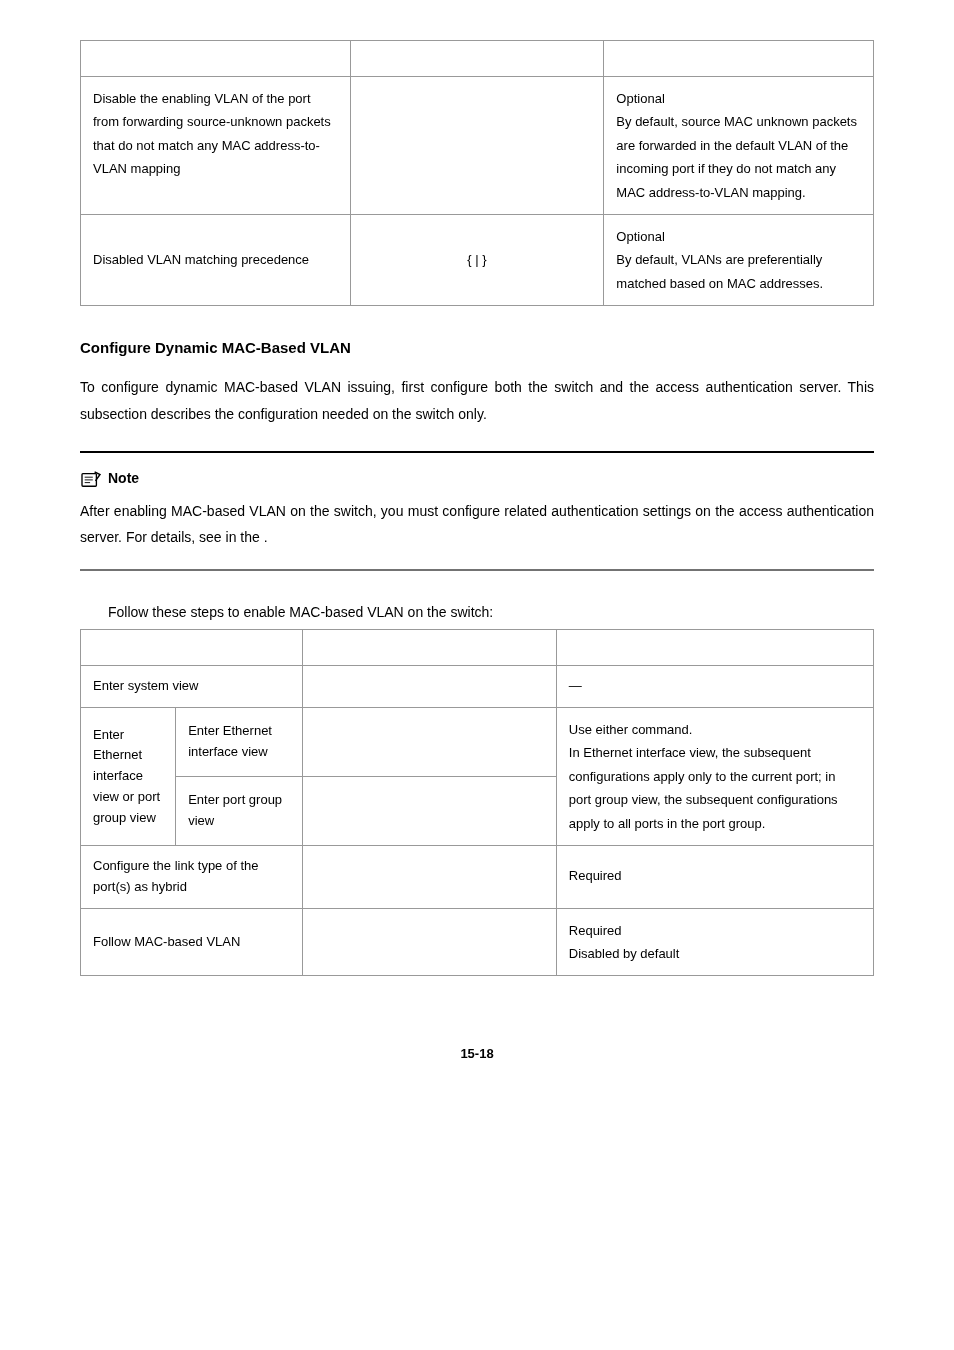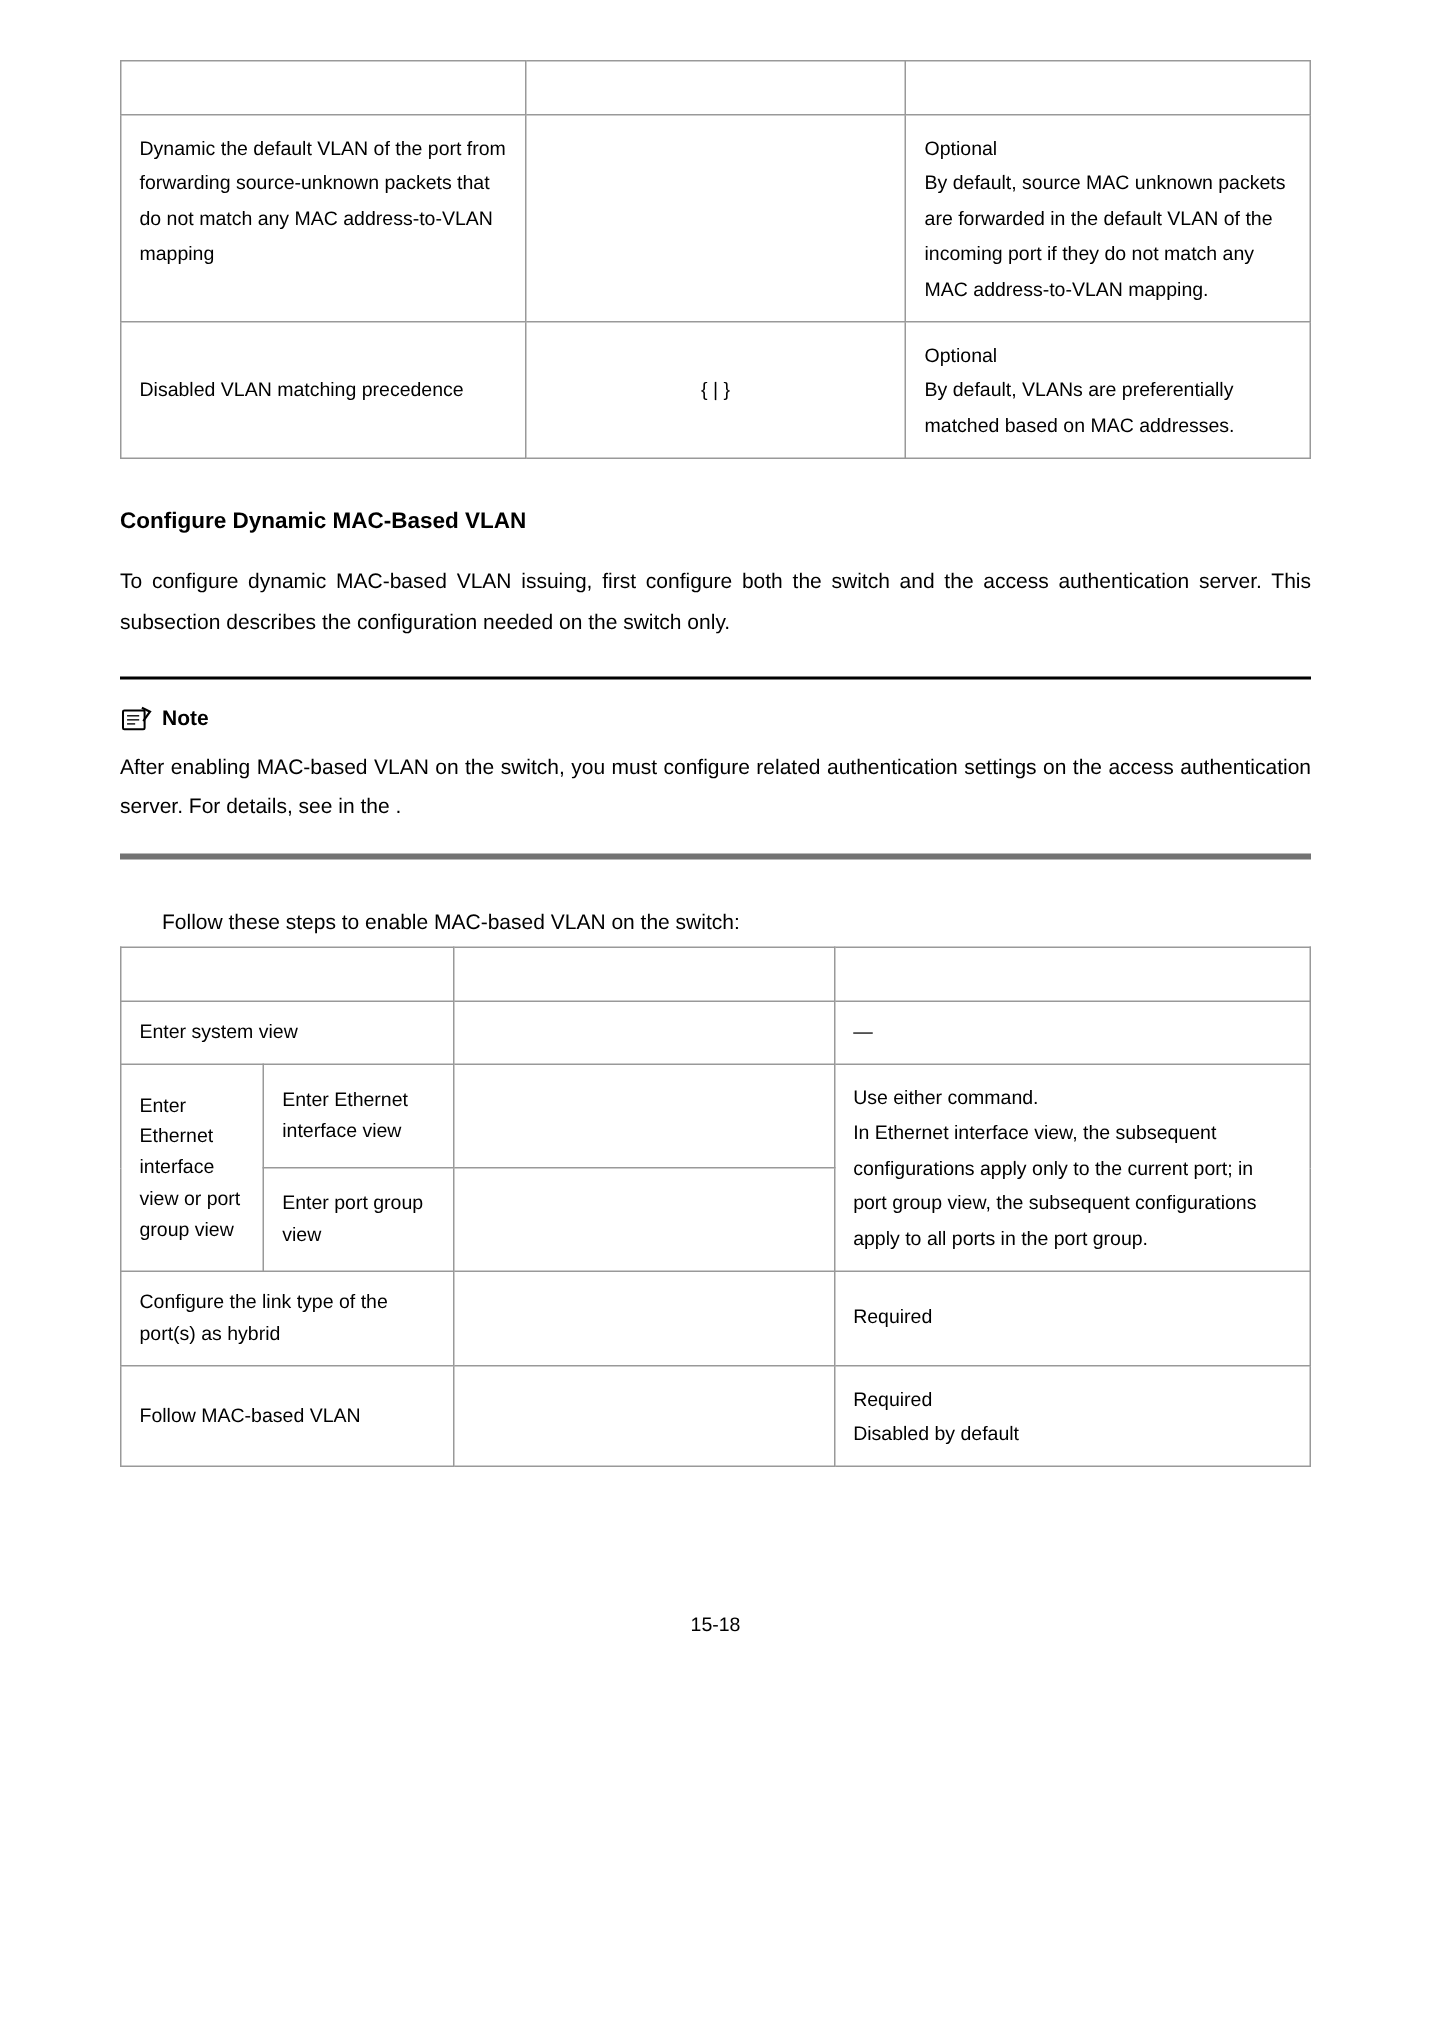--- a/index.html
+++ b/index.html
@@ -37,21 +37,21 @@
       margin: 16px 0 14px 0;
     }
     .body-text {
       font-size: 14px;
       line-height: 1.9;
       text-align: justify;
       margin-bottom: 4px;
     }
     .note-block {
       border-top: 2px solid #000;
-      border-bottom: 4px solid #737373;
+      border-bottom: 2px solid #737373;
       padding: 14px 0 18px 0;
       margin: 24px 0 30px 0;
     }
     .note-header {
       display: flex;
       align-items: center;
       font-weight: bold;
       font-size: 14px;
       margin-bottom: 8px;
     }
@@ -77,21 +77,22 @@
       text-align: center;
       vertical-align: middle;
     }
     .cmd-cell {
       font-family: Arial, sans-serif;
       vertical-align: middle;
     }
     .page-num {
       text-align: center;
       font-size: 13px;
-      margin-top: 95px;
+      margin-top: 68px;
+      font-weight: bold;
     }
     .mid-row td {
       vertical-align: middle;
     }
     .col-desc {
       line-height: 1.8;
     }
   </style>
 </head>
 <body>
@@ -99,21 +100,21 @@
 <table>
   <thead>
     <tr class="header-row">
       <td></td>
       <td></td>
       <td></td>
     </tr>
   </thead>
   <tbody>
     <tr>
-      <td class="col-desc" style="width:34%;">Dynamic the default VLAN of the port from forwarding source-unknown packets that do not match any MAC address-to-VLAN mapping</td>
+      <td class="col-desc" style="width:34%;">Disable the enabling VLAN of the port from forwarding source-unknown packets that do not match any MAC address-to-VLAN mapping</td>
       <td style="width:32%;"></td>
       <td class="col-desc">Optional<br>By default, source MAC unknown packets are forwarded in the default VLAN of the incoming port if they do not match any MAC address-to-VLAN mapping.</td>
     </tr>
     <tr class="mid-row">
       <td>Disabled VLAN matching precedence</td>
       <td class="center-cell cmd-cell">{ | }</td>
       <td class="col-desc">Optional<br>By default, VLANs are preferentially matched based on MAC addresses.</td>
     </tr>
   </tbody>
 </table>

